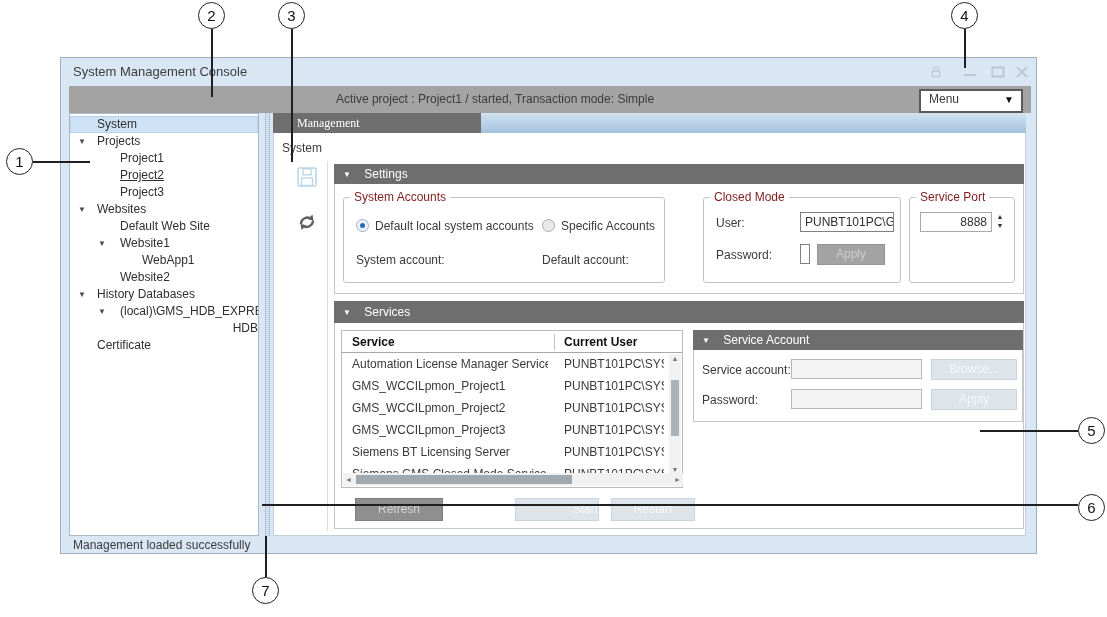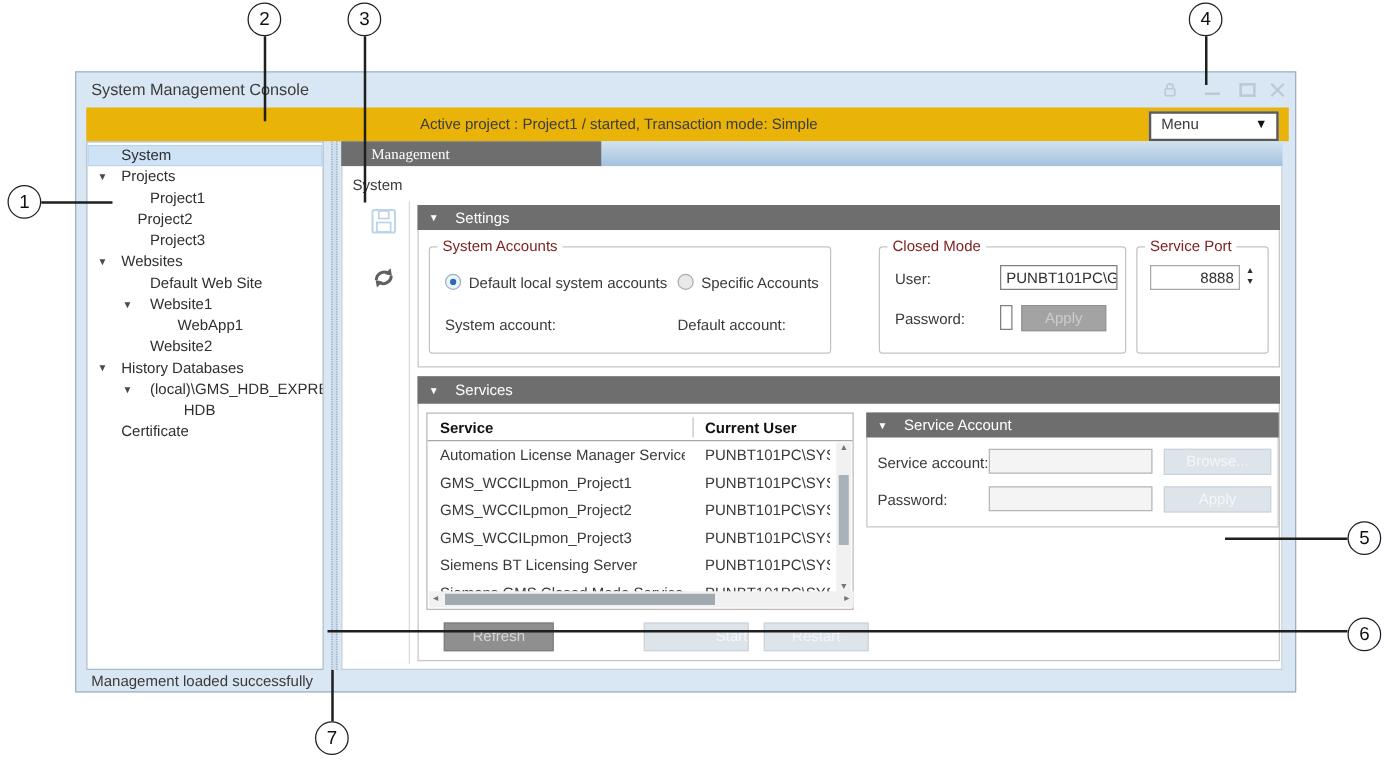--- a/index.html
+++ b/index.html
@@ -7,21 +7,21 @@
   .canvas { position:relative; width:1107px; height:617px; background:#fff; overflow:hidden; }
 
   
   .smc-window { position:absolute; left:60px; top:57px; width:977px; height:497px;
     background:#d9e6f3; border:1px solid #9cb0c2; }
   .titlebar { position:absolute; left:0; top:0; width:100%; height:28px; }
   .title-text { position:absolute; left:12px; top:0; line-height:28px; font-size:13px; color:#3c3c3c; }
   .win-ctrl { position:absolute; top:7px; width:16px; height:14px; color:#bcc8d4; }
   .win-ctrl svg { display:block; }
 
-  .projectbar { position:absolute; left:8px; top:28px; width:962px; height:27px; background:#eab308; }
+  .projectbar { position:absolute; left:8px; top:28px; width:962px; height:27px; background:#a3a3a3; }
   .projectbar-text { position:absolute; left:0; right:110px; top:0; line-height:27px; font-size:12px; color:#3c3c3c; text-align:center; }
   .menu-combo { position:absolute; right:8px; top:3px; width:104px; height:24px; background:#fff;
     border:2px solid #5a5a5a; font-size:12px; color:#3a3a3a; }
   .menu-combo .lbl { position:absolute; left:8px; top:0; line-height:17px; }
   .menu-combo .arr { position:absolute; right:7px; top:0; line-height:17px; font-size:10px; color:#111; }
 
   
   .tree { position:absolute; left:8px; top:55px; width:190px; height:423px; background:#fff;
     border:1px solid #a9bac9; overflow:hidden; padding-top:2px; }
   .tree-row { position:relative; height:17px; line-height:17px; font-size:12px; color:#2f2f2f; white-space:nowrap; }
@@ -144,21 +144,21 @@
           <span class="tree-label" style="padding-left: 27px;">Projects</span>
         </div>
 
         <div class="tree-row">
           <span class="tree-arrow" style="left: 8px;"></span>
           <span class="tree-label" style="padding-left: 50px;">Project1</span>
         </div>
 
         <div class="tree-row">
           <span class="tree-arrow" style="left: 8px;"></span>
-          <span class="tree-label" style="padding-left: 40px;">Project2</span>
+          <span class="tree-label" style="padding-left: 50px; text-decoration: underline;">Project2</span>
         </div>
 
         <div class="tree-row">
           <span class="tree-arrow" style="left: 8px;"></span>
           <span class="tree-label" style="padding-left: 50px;">Project3</span>
         </div>
 
         <div class="tree-row">
           <span class="tree-arrow" style="left: 8px;">▼</span>
           <span class="tree-label" style="padding-left: 27px;">Websites</span>
@@ -189,21 +189,21 @@
           <span class="tree-label" style="padding-left: 27px;">History Databases</span>
         </div>
 
         <div class="tree-row">
           <span class="tree-arrow" style="left: 28px;">▼</span>
           <span class="tree-label" style="padding-left: 50px;">(local)\GMS_HDB_EXPRESS</span>
         </div>
 
         <div class="tree-row">
           <span class="tree-arrow" style="left: 8px;"></span>
-          <span class="tree-label" style="padding-left: 77px;">HDB</span>
+          <span class="tree-label" style="padding-left: 48px; text-align: right;">HDB</span>
         </div>
 
         <div class="tree-row">
           <span class="tree-arrow" style="left: 8px;"></span>
           <span class="tree-label" style="padding-left: 27px;">Certificate</span>
         </div>
 
     </div>
 
     <div class="splitter">

